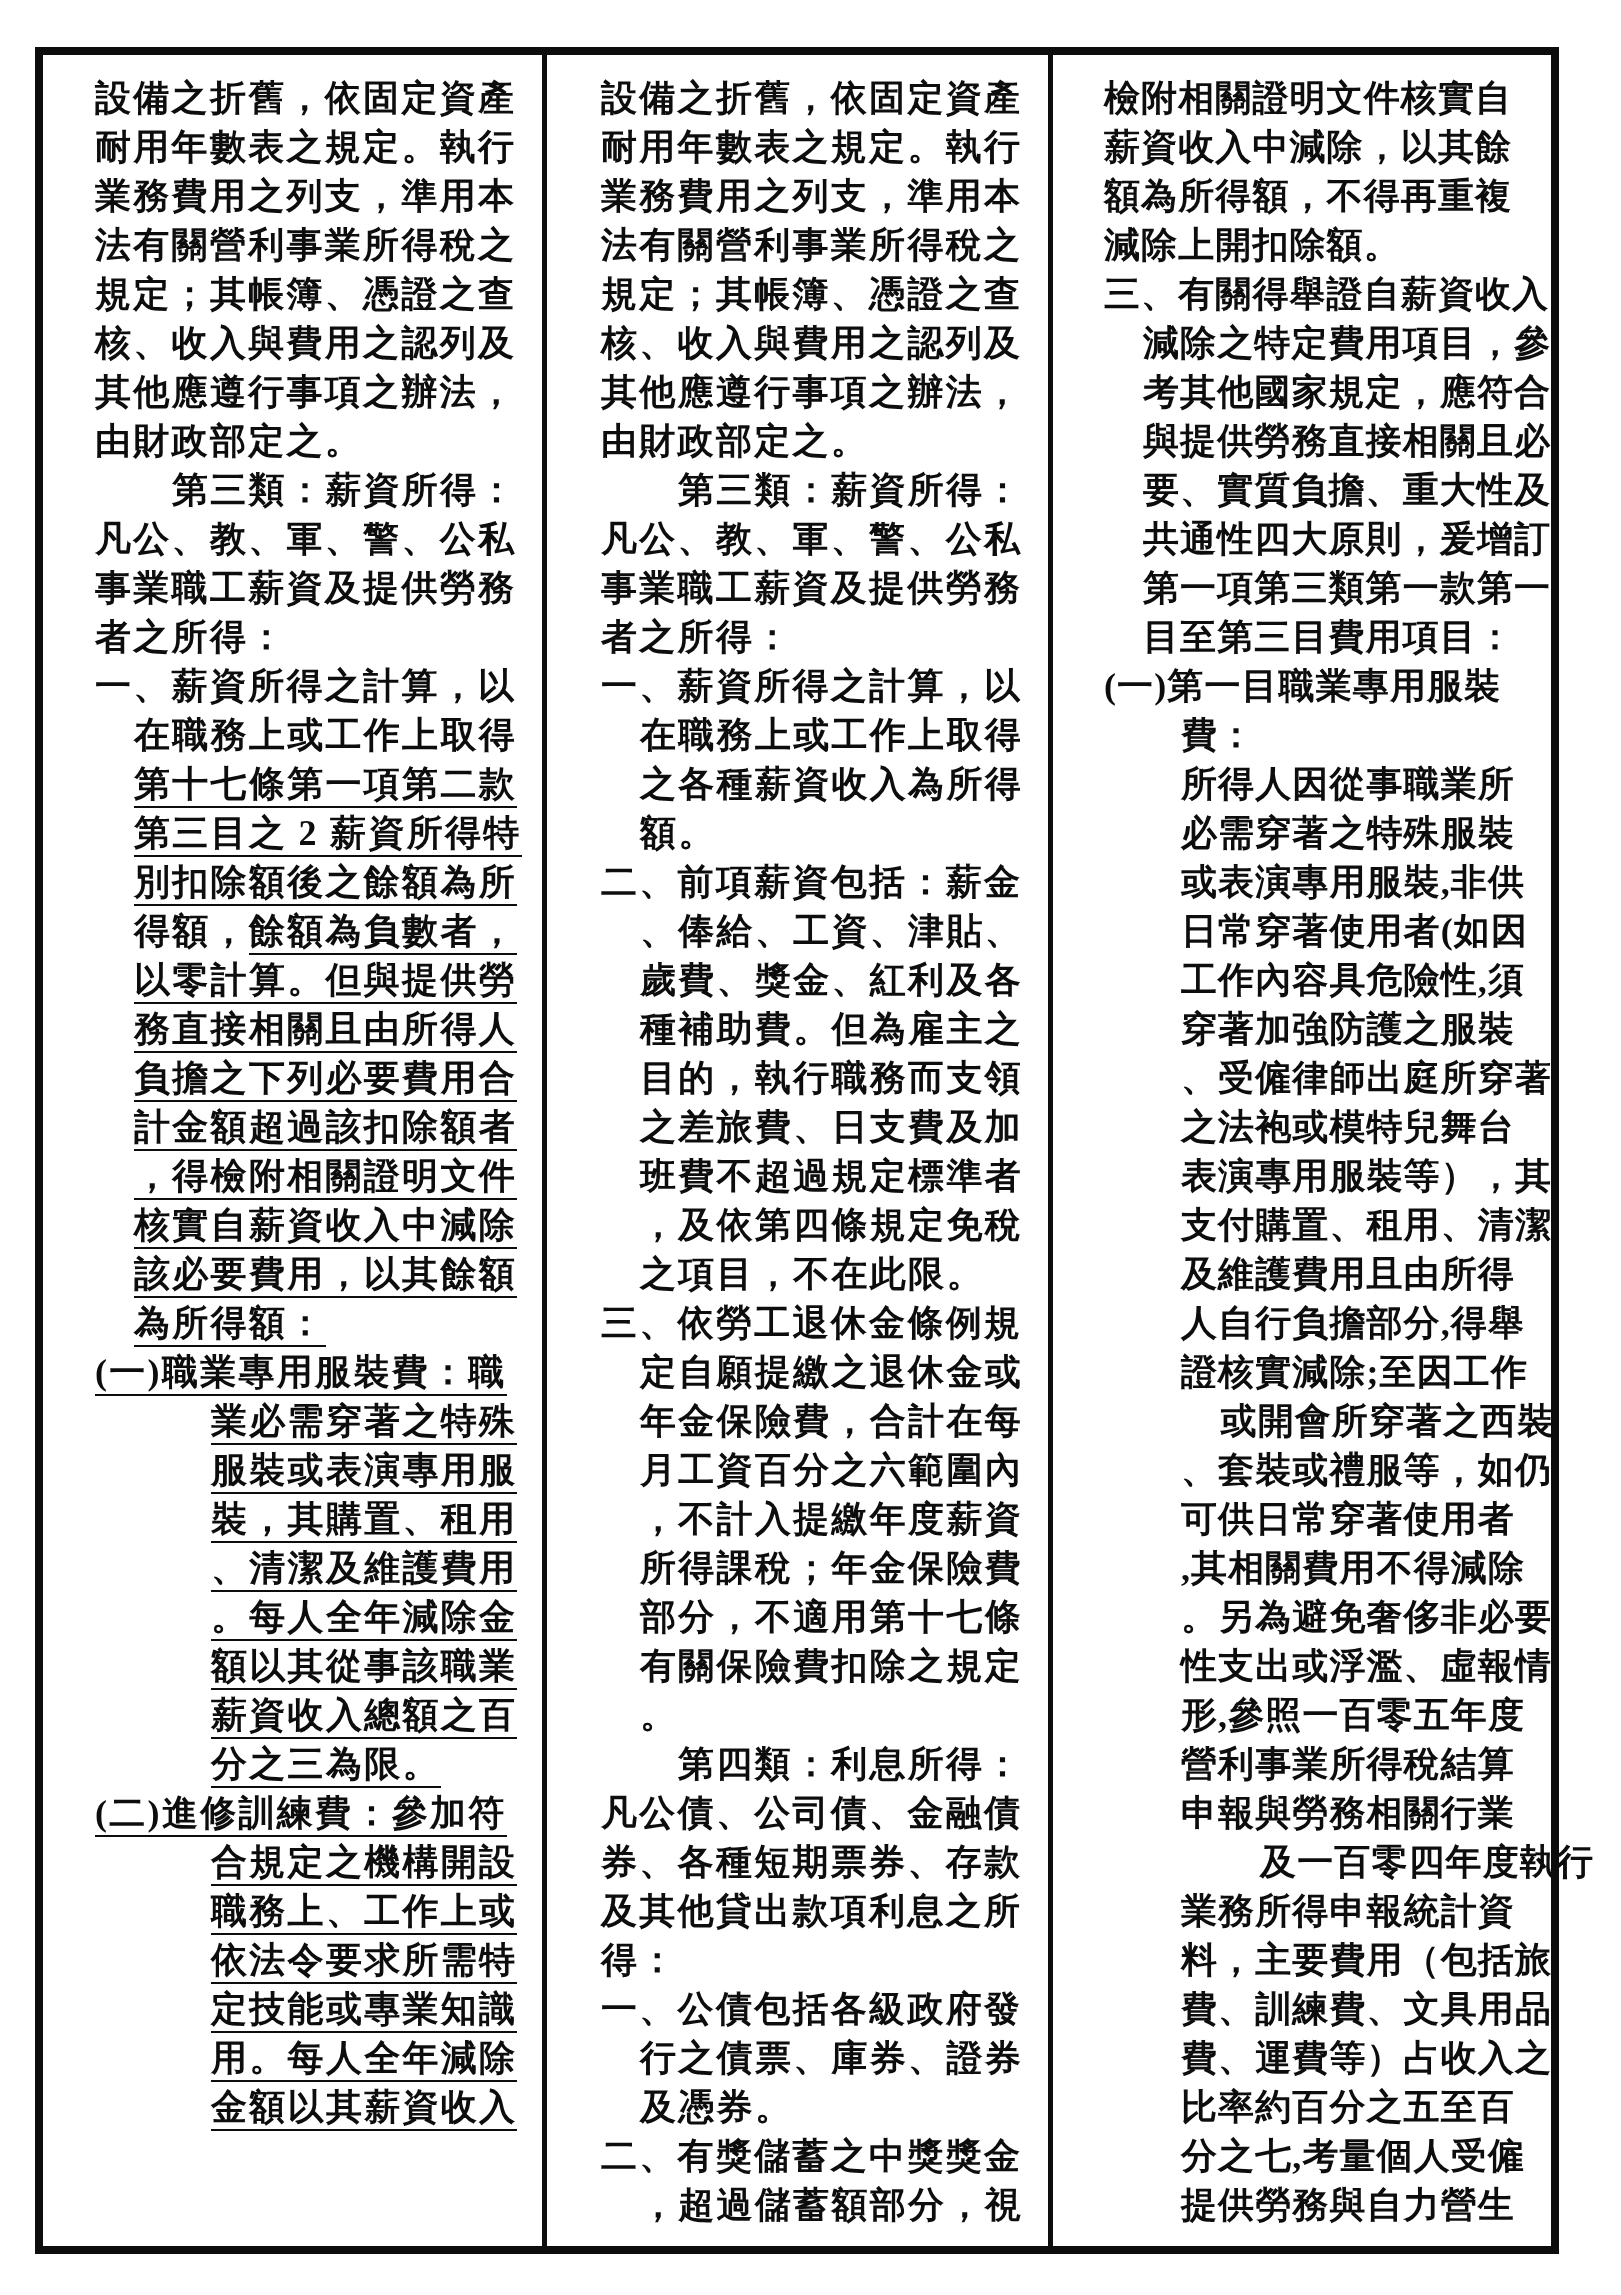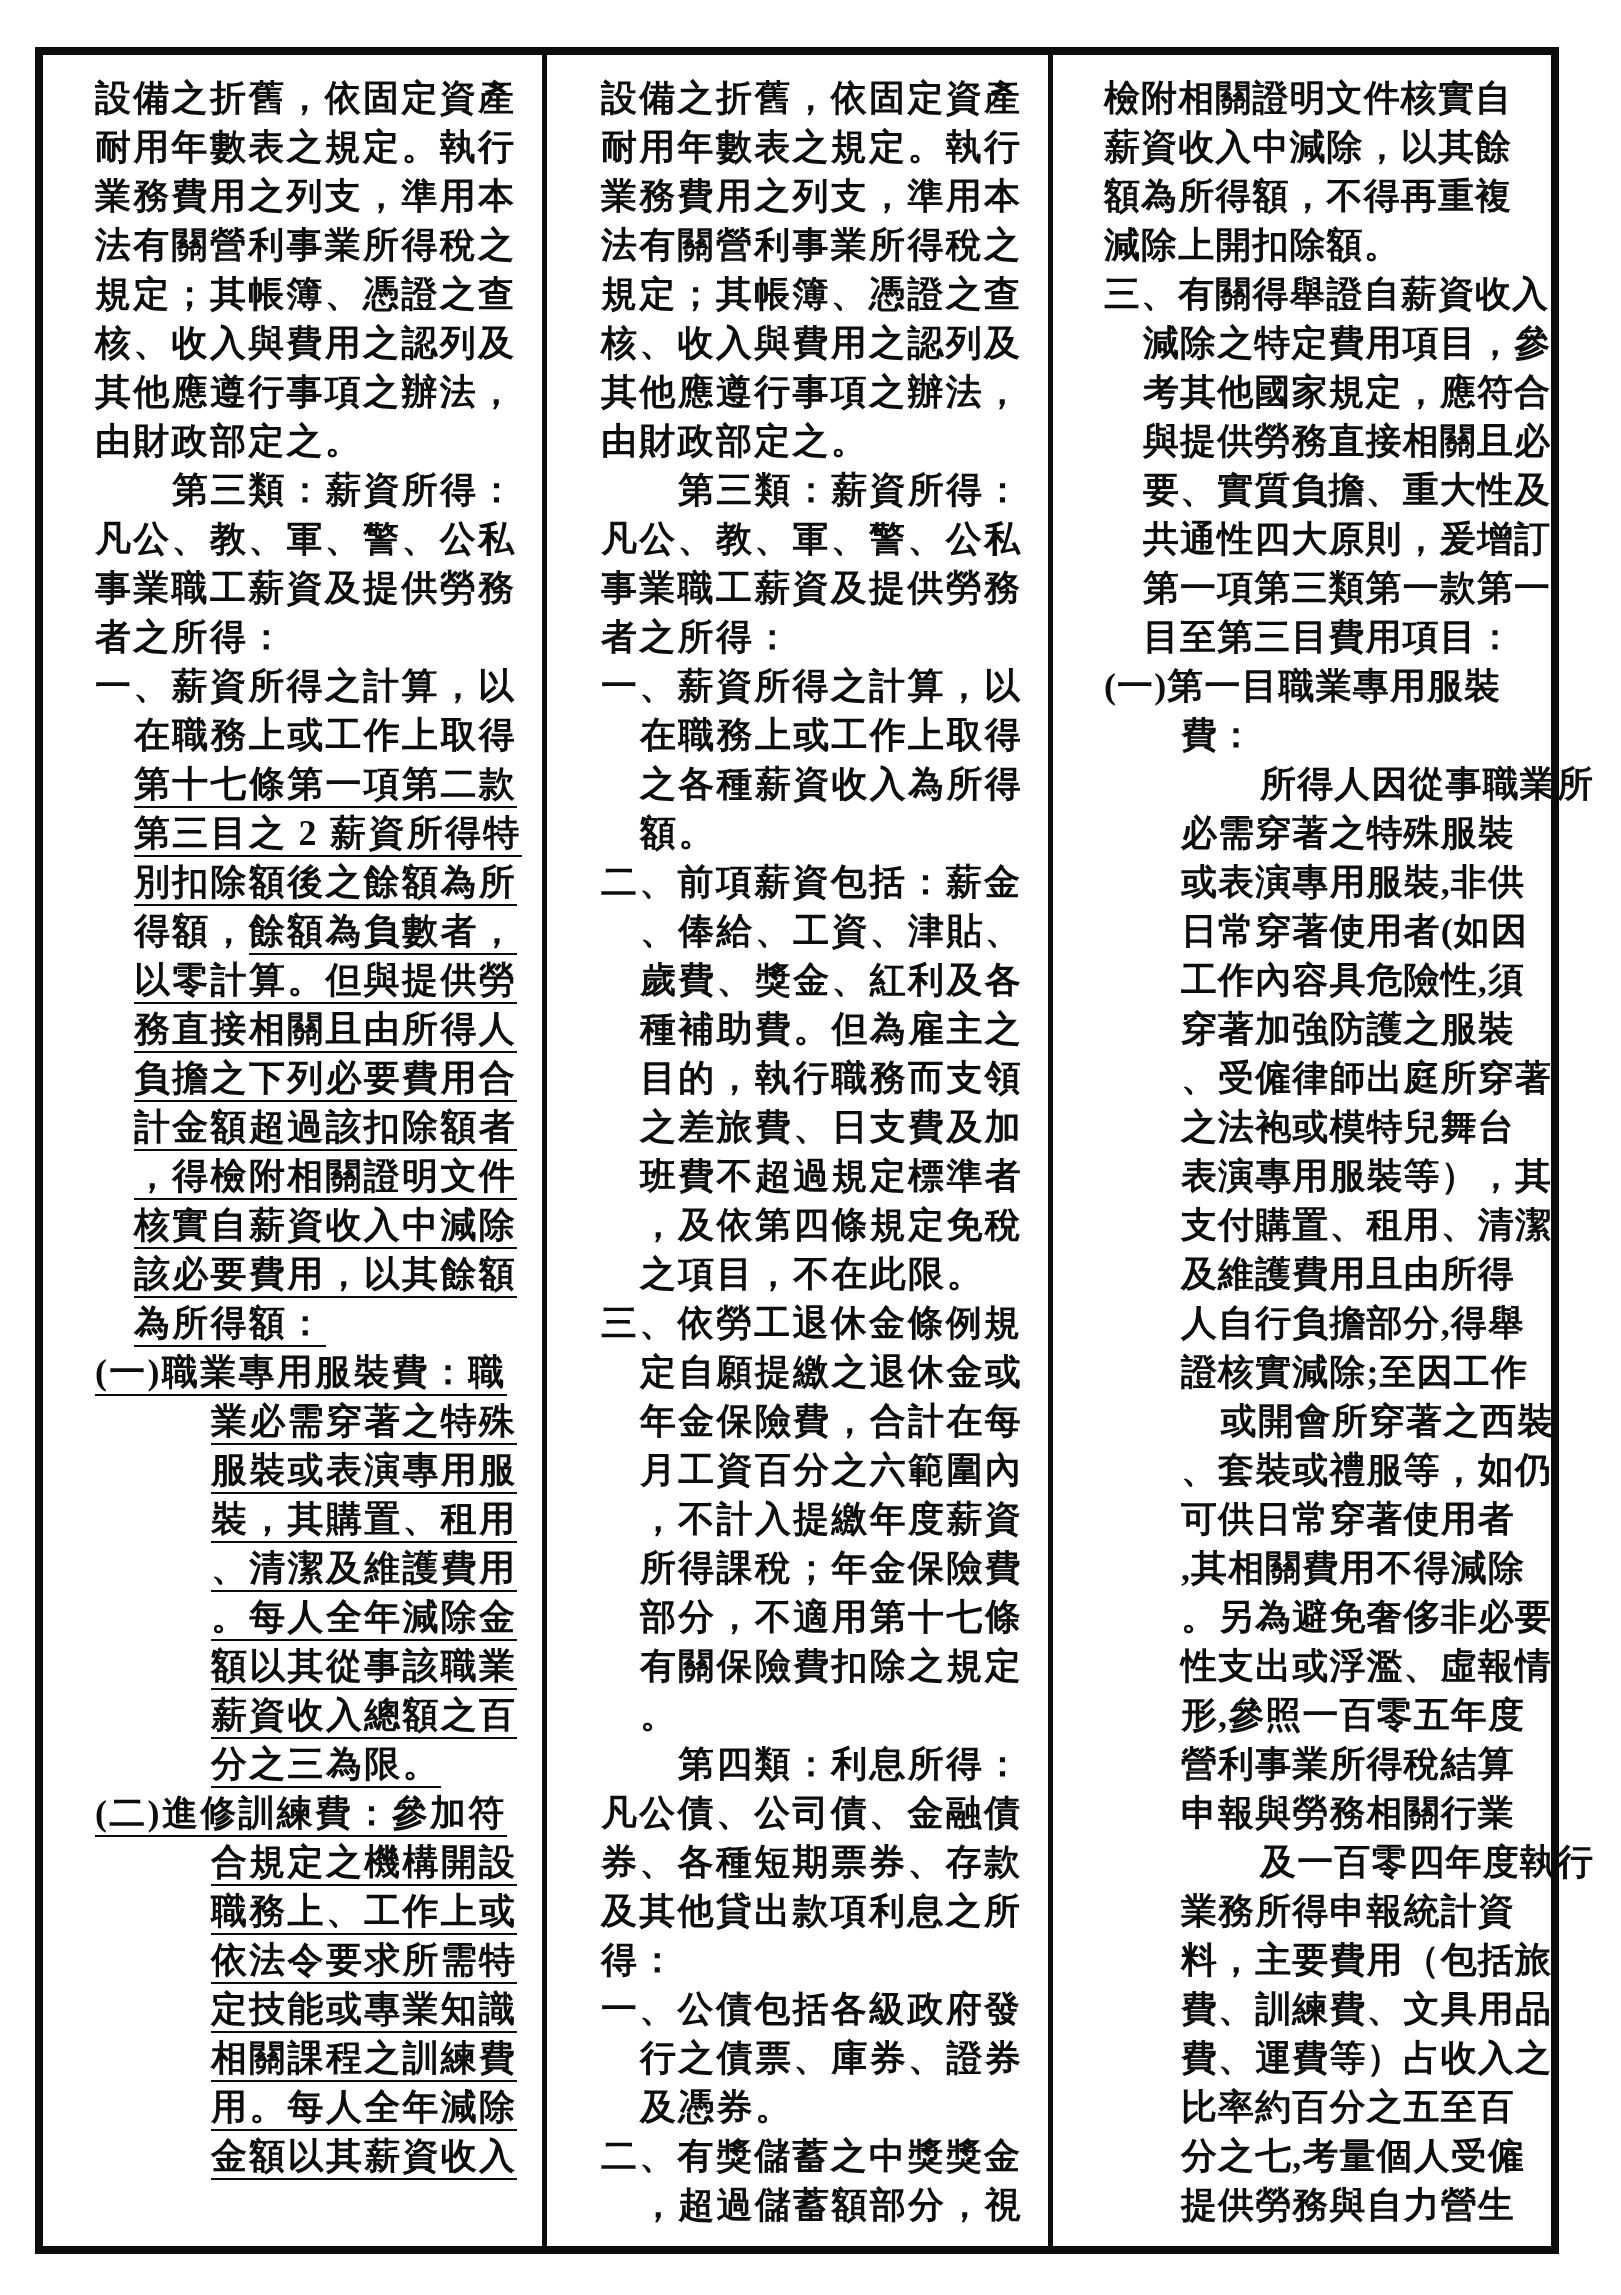--- a/index.html
+++ b/index.html
@@ -95,21 +95,20 @@
       <div class="line" style="padding-left: 116px;"><span class="u">、清潔及維護費用</span></div>
       <div class="line" style="padding-left: 116px;"><span class="u">。每人全年減除金</span></div>
       <div class="line" style="padding-left: 116px;"><span class="u">額以其從事該職業</span></div>
       <div class="line" style="padding-left: 116px;"><span class="u">薪資收入總額之百</span></div>
       <div class="line" style="padding-left: 116px;"><span class="u">分之三為限。</span></div>
       <div class="line" style="padding-left: 0px;"><span class="u">(二)進修訓練費：參加符</span></div>
       <div class="line" style="padding-left: 116px;"><span class="u">合規定之機構開設</span></div>
       <div class="line" style="padding-left: 116px;"><span class="u">職務上、工作上或</span></div>
       <div class="line" style="padding-left: 116px;"><span class="u">依法令要求所需特</span></div>
       <div class="line" style="padding-left: 116px;"><span class="u">定技能或專業知識</span></div>
-      <div class="line" style="padding-left: 116px;"><span class="u">相關課程之訓練費</span></div>
       <div class="line" style="padding-left: 116px;"><span class="u">用。每人全年減除</span></div>
       <div class="line" style="padding-left: 116px;"><span class="u">金額以其薪資收入</span></div>
     </div>
   <div class="col col2">
       <div class="line" style="padding-left: 0px;"><span class="">設備之折舊，依固定資產</span></div>
       <div class="line" style="padding-left: 0px;"><span class="">耐用年數表之規定。執行</span></div>
       <div class="line" style="padding-left: 0px;"><span class="">業務費用之列支，準用本</span></div>
       <div class="line" style="padding-left: 0px;"><span class="">法有關營利事業所得稅之</span></div>
       <div class="line" style="padding-left: 0px;"><span class="">規定；其帳簿、憑證之查</span></div>
       <div class="line" style="padding-left: 0px;"><span class="">核、收入與費用之認列及</span></div>
@@ -160,21 +159,21 @@
       <div class="line"><span class="">三、有關得舉證自薪資收入</span></div>
       <div class="line" style="padding-left: 39px;"><span class="">減除之特定費用項目，參</span></div>
       <div class="line" style="padding-left: 39px;"><span class="">考其他國家規定，應符合</span></div>
       <div class="line" style="padding-left: 39px;"><span class="">與提供勞務直接相關且必</span></div>
       <div class="line" style="padding-left: 39px;"><span class="">要、實質負擔、重大性及</span></div>
       <div class="line" style="padding-left: 39px;"><span class="">共通性四大原則，爰增訂</span></div>
       <div class="line" style="padding-left: 39px;"><span class="">第一項第三類第一款第一</span></div>
       <div class="line" style="padding-left: 39px;"><span class="">目至第三目費用項目：</span></div>
       <div class="line" style="padding-left: 0px;"><span class="">(一)第一目職業專用服裝</span></div>
       <div class="line" style="padding-left: 77px;"><span class="">費：</span></div>
-      <div class="line" style="padding-left: 77px; text-align: right;"><span class="">所得人因從事職業所</span></div>
+      <div class="line" style="padding-left: 77px;"><span class="">所得人因從事職業所</span></div>
       <div class="line" style="padding-left: 77px;"><span class="">必需穿著之特殊服裝</span></div>
       <div class="line" style="padding-left: 77px;"><span class="">或表演專用服裝,非供</span></div>
       <div class="line" style="padding-left: 77px;"><span class="">日常穿著使用者(如因</span></div>
       <div class="line" style="padding-left: 77px;"><span class="">工作內容具危險性,須</span></div>
       <div class="line" style="padding-left: 77px;"><span class="">穿著加強防護之服裝</span></div>
       <div class="line" style="padding-left: 77px;"><span class="">、受僱律師出庭所穿著</span></div>
       <div class="line" style="padding-left: 77px;"><span class="">之法袍或模特兒舞台</span></div>
       <div class="line" style="padding-left: 77px;"><span class="">表演專用服裝等），其</span></div>
       <div class="line" style="padding-left: 77px;"><span class="">支付購置、租用、清潔</span></div>
       <div class="line" style="padding-left: 77px;"><span class="">及維護費用且由所得</span></div>

